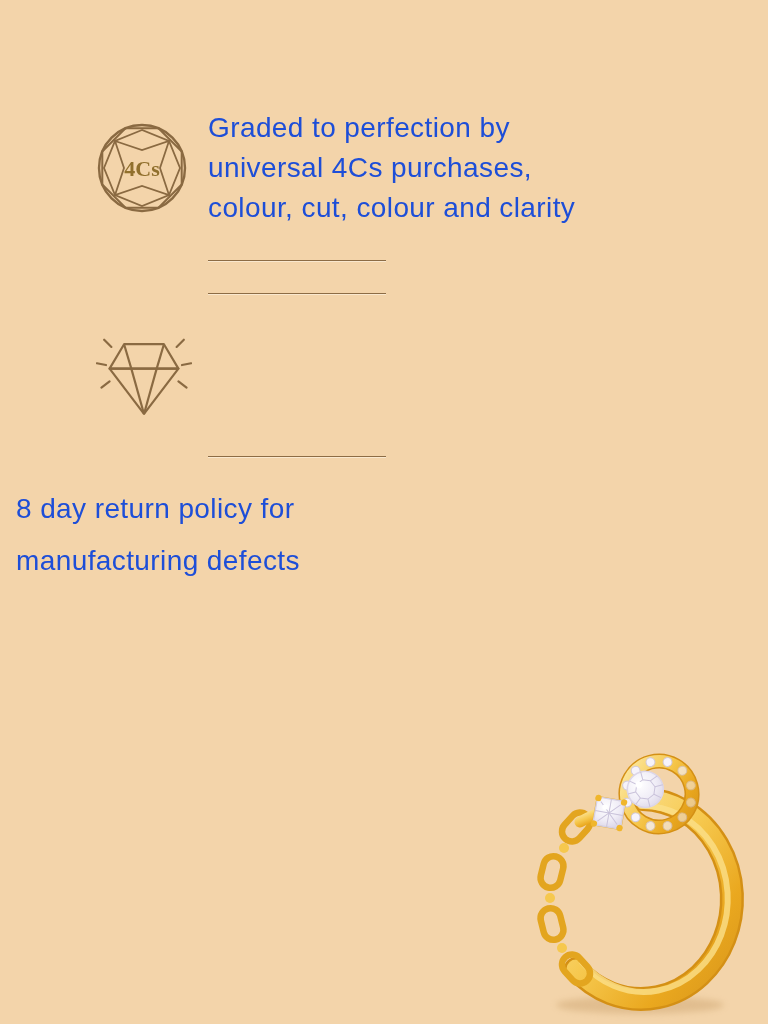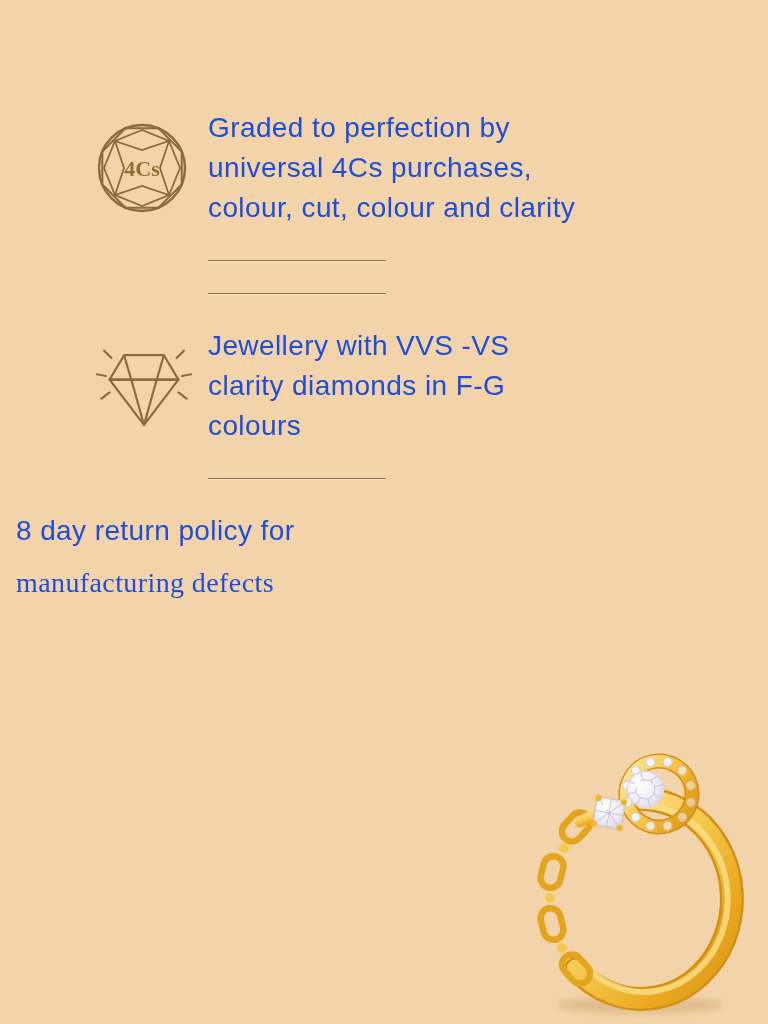--- a/index.html
+++ b/index.html
@@ -20,21 +20,21 @@
     overflow:visible;
   }
   .text-cell{margin-left:16px;}
   .line{
     display:block;white-space:nowrap;
     font-size:28px;line-height:40px;
     letter-spacing:0.4px;
     color:#1d4ed8;
     font-weight:400;
   }
-  .gap-line{margin-top:12px;font-family:Liberation Serif, serif;}
+  .gap-line{margin-top:12px;}
   .divider{
     width:178px;height:0;
     margin:32px 0 32px 208px;
     border:none;
     border-top:1.6px solid rgba(134,102,63,0.95);
     box-shadow:0 1px 0 rgba(255,248,235,0.55);
   }
   .icon-svg{display:block;}
   .icon-stroke{stroke:#8a6a42;fill:none;}
   .serif-glyph{
@@ -93,25 +93,20 @@
         </g>
         <g class="icon-stroke" stroke-width="2.4" stroke-linecap="round">
           <line x1="9" y1="10" x2="17" y2="18"></line>
           <line x1="1" y1="36" x2="11" y2="38"></line>
           <line x1="6" y1="63" x2="15" y2="56"></line>
           <line x1="97" y1="10" x2="89" y2="18"></line>
           <line x1="105" y1="36" x2="95" y2="38"></line>
           <line x1="100" y1="63" x2="91" y2="56"></line>
         </g>
       </svg>
-    </div>
-    <div class="text-cell">
-      <span class="line">Jewellery with VVS -VS</span>
-      <span class="line">clarity diamonds in F-G</span>
-      <span class="line">colours</span>
     </div>
   </div>
 
   <hr class="divider">
 
   <div class="feature-row">
     <div class="text-cell">
       <span class="line">8 day return policy for</span>
       <span class="line gap-line">manufacturing defects</span>
     </div>

